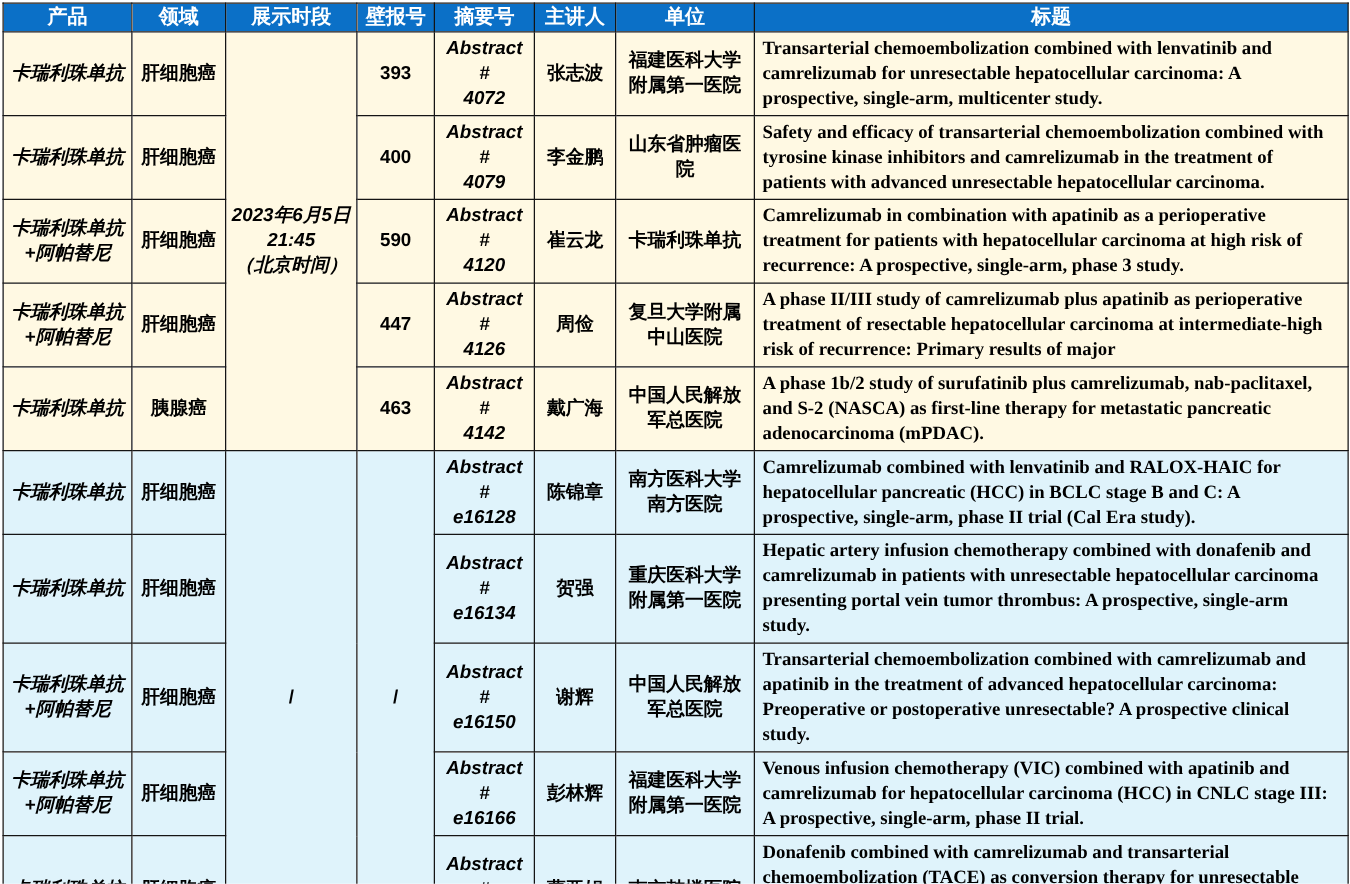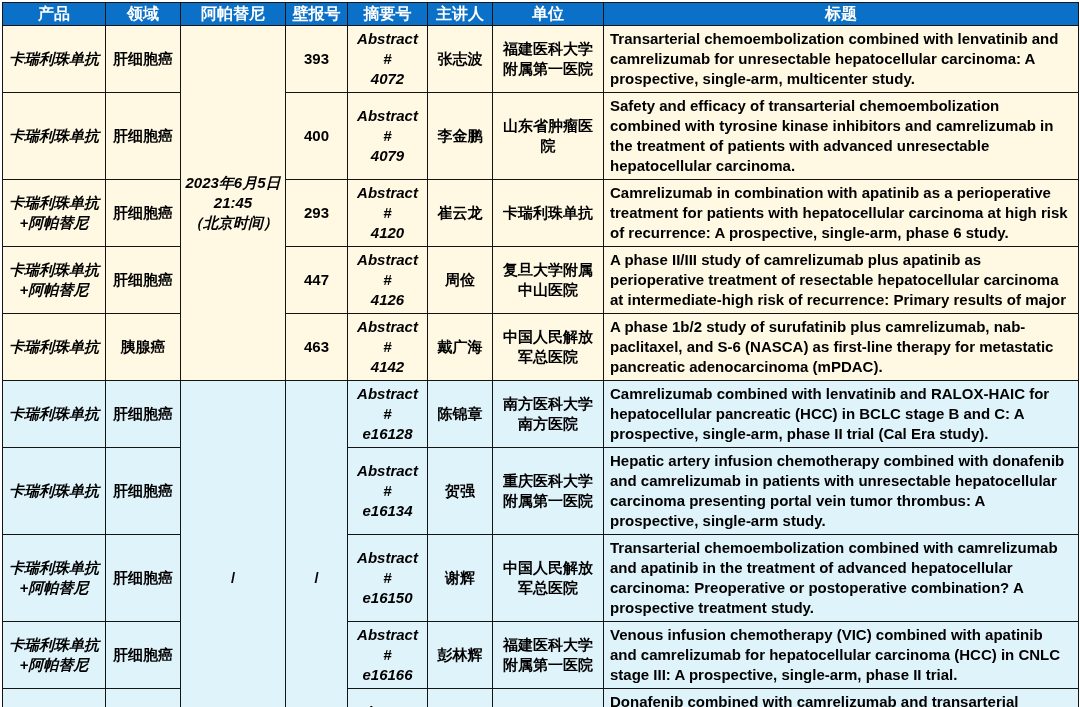--- a/index.html
+++ b/index.html
@@ -39,20 +39,21 @@
     color:var(--header_fg);
     font-size:16px;
     height:23px;
     padding:1px 2px;
   }
   tr.g1 td{background:var(--group1_bg);}
   tr.g2 td{background:var(--group2_bg);}
   td.cell-title{
     text-align:left;
     padding:3px 6px;
+    font-family:Liberation Serif, serif;
   }
   .preline{white-space:pre-line;font-style:italic;}
   
   tr.r1{height:66px;} tr.r2{height:66px;} tr.r3{height:60px;}
   tr.r4{height:60px;} tr.r5{height:61px;} tr.r6{height:65px;}
   tr.r7{height:81px;} tr.r8{height:83px;} tr.r9{height:65px;}
   tr.r10{height:80px;}
 </style>
 </head>
 <body>
@@ -65,21 +66,21 @@
       <col style="width:62px">
     <col style="width:80px">
       <col style="width:65px">
       <col style="width:111px">
       <col style="width:475px">
   </colgroup>
   <thead>
     <tr>
       <th>产品</th>
       <th>领域</th>
-      <th>阿帕替尼</th>
+      <th>展示时段</th>
       <th>壁报号</th>
       <th>摘要号</th>
       <th>主讲人</th>
       <th>单位</th>
       <th>标题</th>
     </tr>
   </thead>
   <tbody>
     <tr class="g1 r1">
       <td class="preline">卡瑞利珠单抗</td>
@@ -101,47 +102,47 @@
       <td class="preline">Abstract #
 4079</td>
       <td>李金鹏</td>
       <td>山东省肿瘤医院</td>
       <td class="cell-title">Safety and efficacy of transarterial chemoembolization combined with tyrosine kinase inhibitors and camrelizumab in the treatment of patients with advanced unresectable hepatocellular carcinoma.</td>
     </tr>
     <tr class="g1 r3">
       <td class="preline">卡瑞利珠单抗
 +阿帕替尼</td>
       <td>肝细胞癌</td>
-      <td>293</td>
+      <td>590</td>
       <td class="preline">Abstract #
 4120</td>
       <td>崔云龙</td>
       <td>卡瑞利珠单抗</td>
-      <td class="cell-title">Camrelizumab in combination with apatinib as a perioperative treatment for patients with hepatocellular carcinoma at high risk of recurrence: A prospective, single-arm, phase 6 study.</td>
+      <td class="cell-title">Camrelizumab in combination with apatinib as a perioperative treatment for patients with hepatocellular carcinoma at high risk of recurrence: A prospective, single-arm, phase 3 study.</td>
     </tr>
     <tr class="g1 r4">
       <td class="preline">卡瑞利珠单抗
 +阿帕替尼</td>
       <td>肝细胞癌</td>
       <td>447</td>
       <td class="preline">Abstract #
 4126</td>
       <td>周俭</td>
       <td>复旦大学附属中山医院</td>
       <td class="cell-title">A phase II/III study of camrelizumab plus apatinib as perioperative treatment of resectable hepatocellular carcinoma at intermediate-high risk of recurrence: Primary results of major</td>
     </tr>
     <tr class="g1 r5">
       <td class="preline">卡瑞利珠单抗</td>
       <td>胰腺癌</td>
       <td>463</td>
       <td class="preline">Abstract #
 4142</td>
       <td>戴广海</td>
       <td>中国人民解放军总医院</td>
-      <td class="cell-title">A phase 1b/2 study of surufatinib plus camrelizumab, nab-paclitaxel, and S-6 (NASCA) as first-line therapy for metastatic pancreatic adenocarcinoma (mPDAC).</td>
+      <td class="cell-title">A phase 1b/2 study of surufatinib plus camrelizumab, nab-paclitaxel, and S-2 (NASCA) as first-line therapy for metastatic pancreatic adenocarcinoma (mPDAC).</td>
     </tr>
     <tr class="g2 r6">
       <td class="preline">卡瑞利珠单抗</td>
       <td>肝细胞癌</td>
       <td rowspan="5">/</td>
       <td rowspan="5">/</td>
       <td class="preline">Abstract #
 e16128</td>
       <td>陈锦章</td>
       <td>南方医科大学南方医院</td>
@@ -157,21 +158,21 @@
       <td class="cell-title">Hepatic artery infusion chemotherapy combined with donafenib and camrelizumab in patients with unresectable hepatocellular carcinoma presenting portal vein tumor thrombus: A prospective, single-arm study.</td>
     </tr>
     <tr class="g2 r8">
       <td class="preline">卡瑞利珠单抗
 +阿帕替尼</td>
       <td>肝细胞癌</td>
       <td class="preline">Abstract #
 e16150</td>
       <td>谢辉</td>
       <td>中国人民解放军总医院</td>
-      <td class="cell-title">Transarterial chemoembolization combined with camrelizumab and apatinib in the treatment of advanced hepatocellular carcinoma: Preoperative or postoperative combination? A prospective treatment study.</td>
+      <td class="cell-title">Transarterial chemoembolization combined with camrelizumab and apatinib in the treatment of advanced hepatocellular carcinoma: Preoperative or postoperative unresectable? A prospective clinical study.</td>
     </tr>
     <tr class="g2 r9">
       <td class="preline">卡瑞利珠单抗
 +阿帕替尼</td>
       <td>肝细胞癌</td>
       <td class="preline">Abstract #
 e16166</td>
       <td>彭林辉</td>
       <td>福建医科大学附属第一医院</td>
       <td class="cell-title">Venous infusion chemotherapy (VIC) combined with apatinib and camrelizumab for hepatocellular carcinoma (HCC) in CNLC stage III: A prospective, single-arm, phase II trial.</td>

